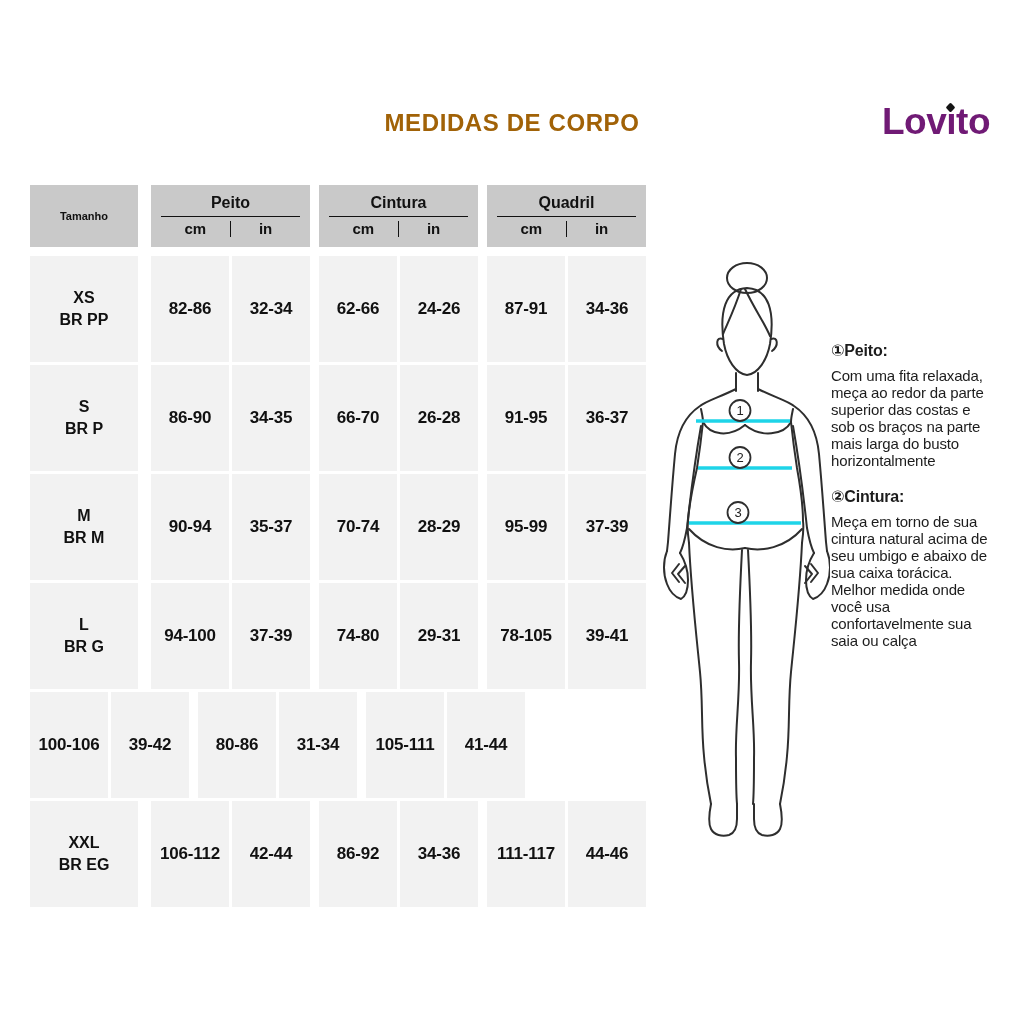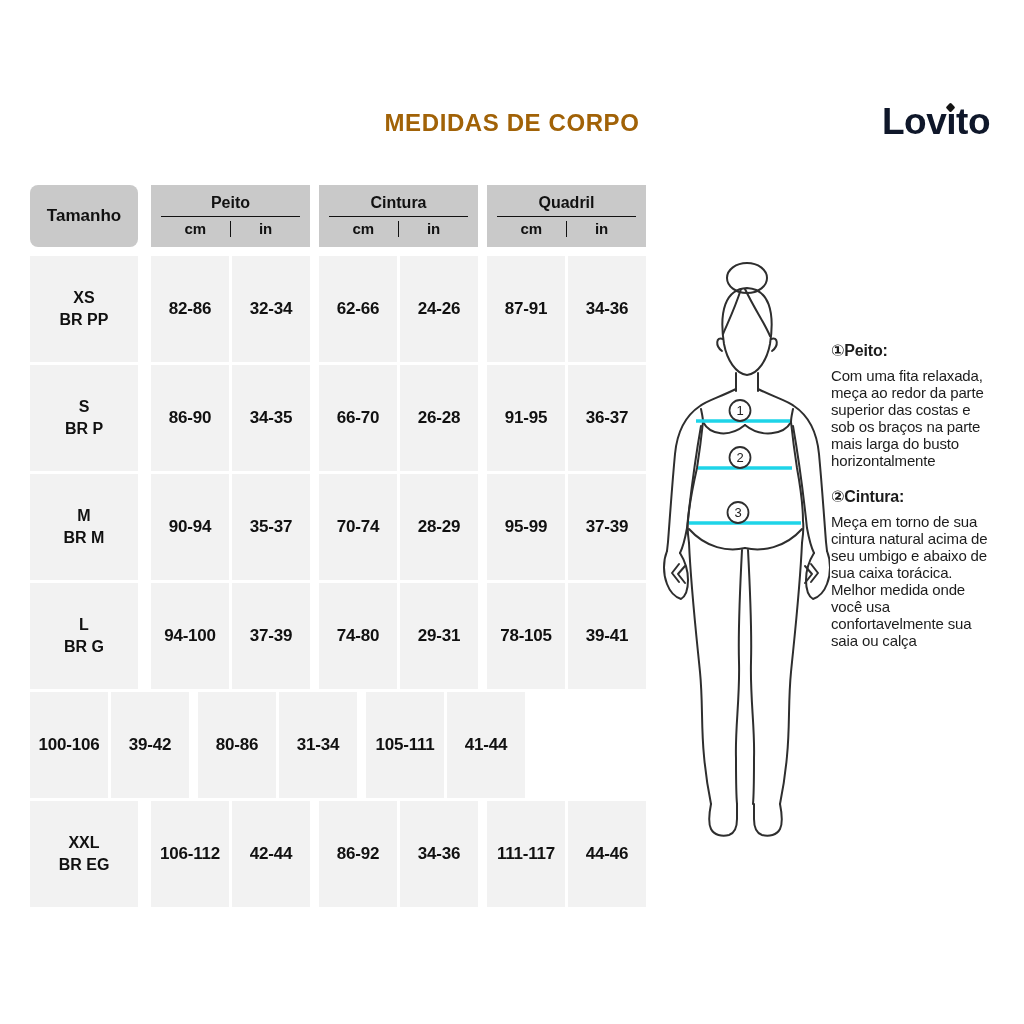--- a/index.html
+++ b/index.html
@@ -7,35 +7,35 @@
     position:relative;width:1024px;height:1024px;background:#ffffff;overflow:hidden;
     font-family:"Liberation Sans","DejaVu Sans",sans-serif;color:#111;
   }
   
   .title{
     position:absolute;top:109px;left:0;width:1024px;text-align:center;
     font-size:24px;font-weight:bold;letter-spacing:.6px;color:#a16207;
   }
   .logo{
     position:absolute;top:101px;right:34px;
-    font-size:37px;font-weight:bold;letter-spacing:-.5px;color:#0f172a;
+    font-size:37px;font-weight:bold;letter-spacing:-.5px;color:#701a75;
   }
   .iwrap{position:relative;display:inline-block;}
   .idot{
     position:absolute;top:3px;left:1px;width:7px;height:7px;
     background:#141414;transform:rotate(45deg);border-radius:1.5px;
   }
   
   .size-table{position:absolute;left:30px;top:185px;width:616px;}
   .thead{display:flex;height:62px;margin-bottom:9px;}
   .cell{box-sizing:border-box;}
   .size-h{
     width:108px;margin-right:13px;background:#c9c9c9;
     display:flex;align-items:center;justify-content:center;
-    font-size:17px;font-weight:bold;border-radius:8px;
+    font-size:11px;font-weight:bold;
   }
   .group-h{
     width:159px;margin-right:9px;background:#c9c9c9;
     display:flex;flex-direction:column;align-items:center;justify-content:center;
     font-weight:bold;
   }
   .group-h:last-child{margin-right:0;}
   .g-label{font-size:16px;line-height:1;}
   .g-rule{width:139px;height:1.5px;background:#111;margin:5px 0 4px;}
   .g-units{display:flex;width:139px;align-items:center;font-size:15px;font-weight:bold;}

